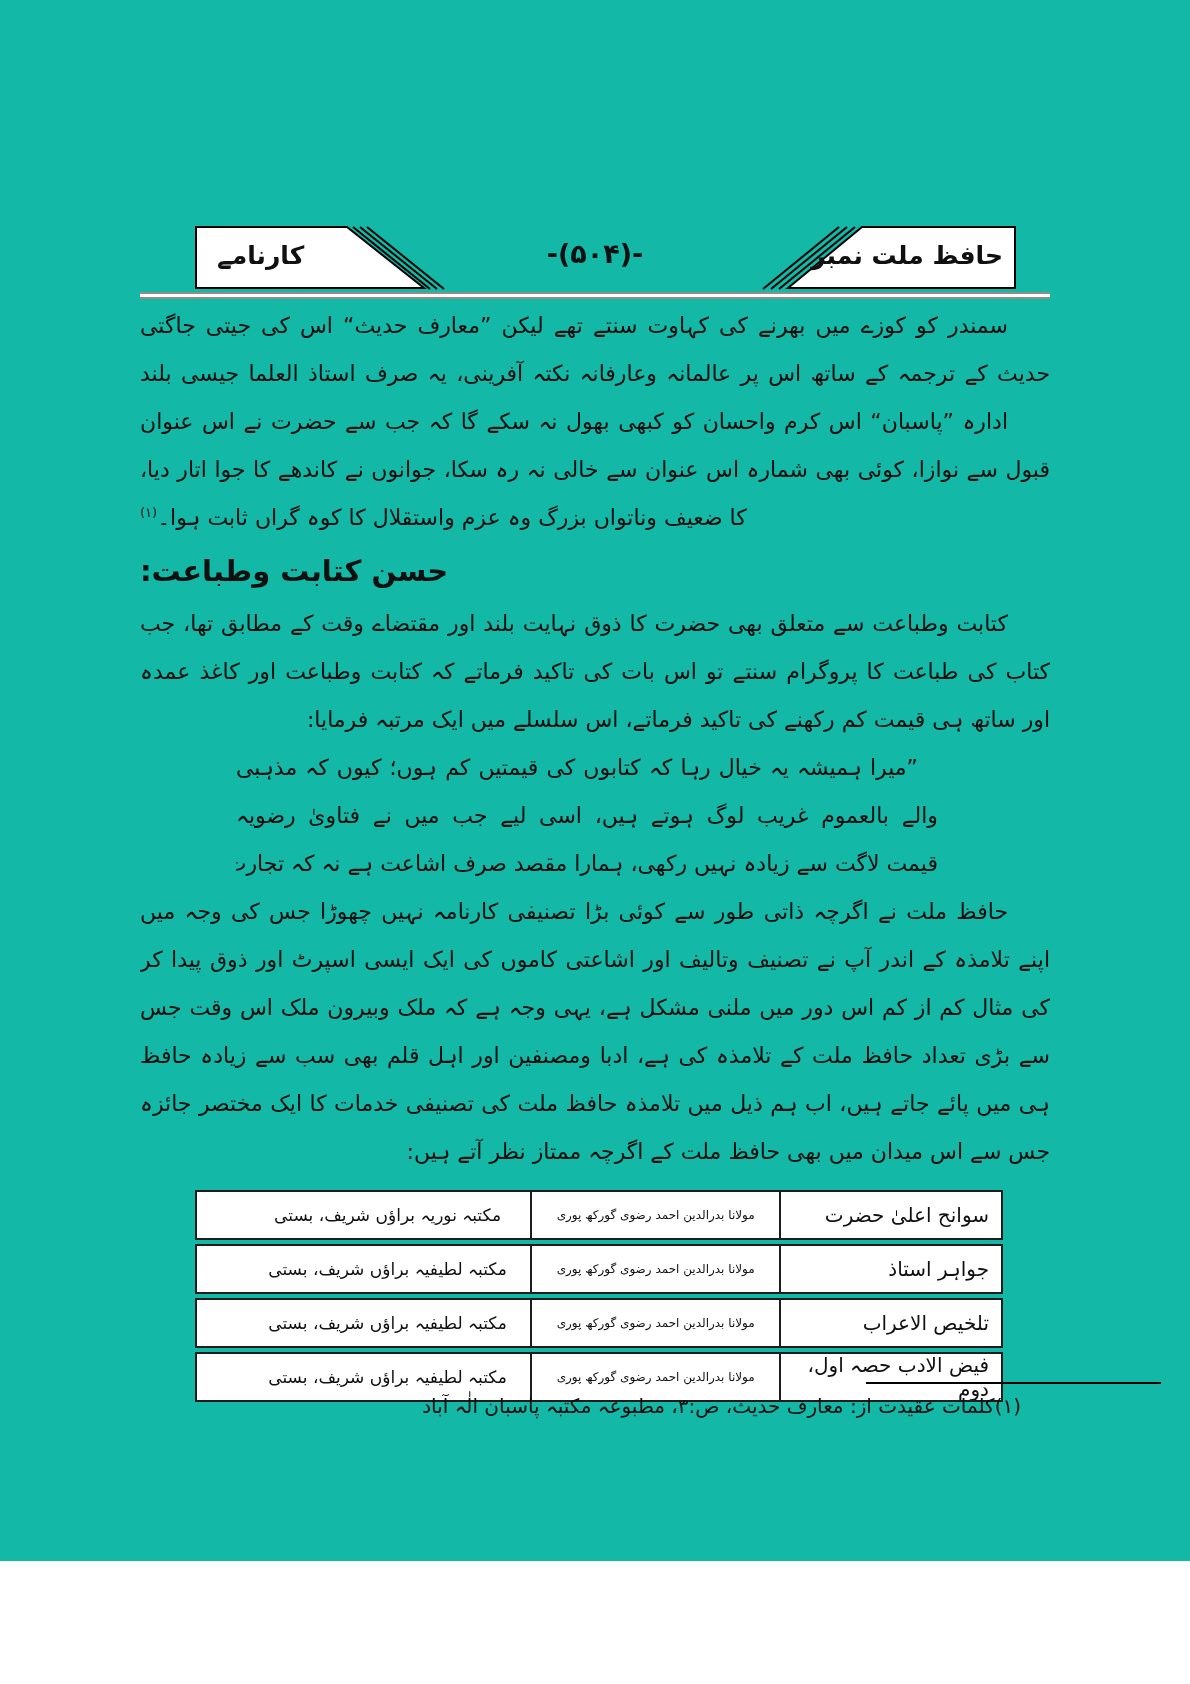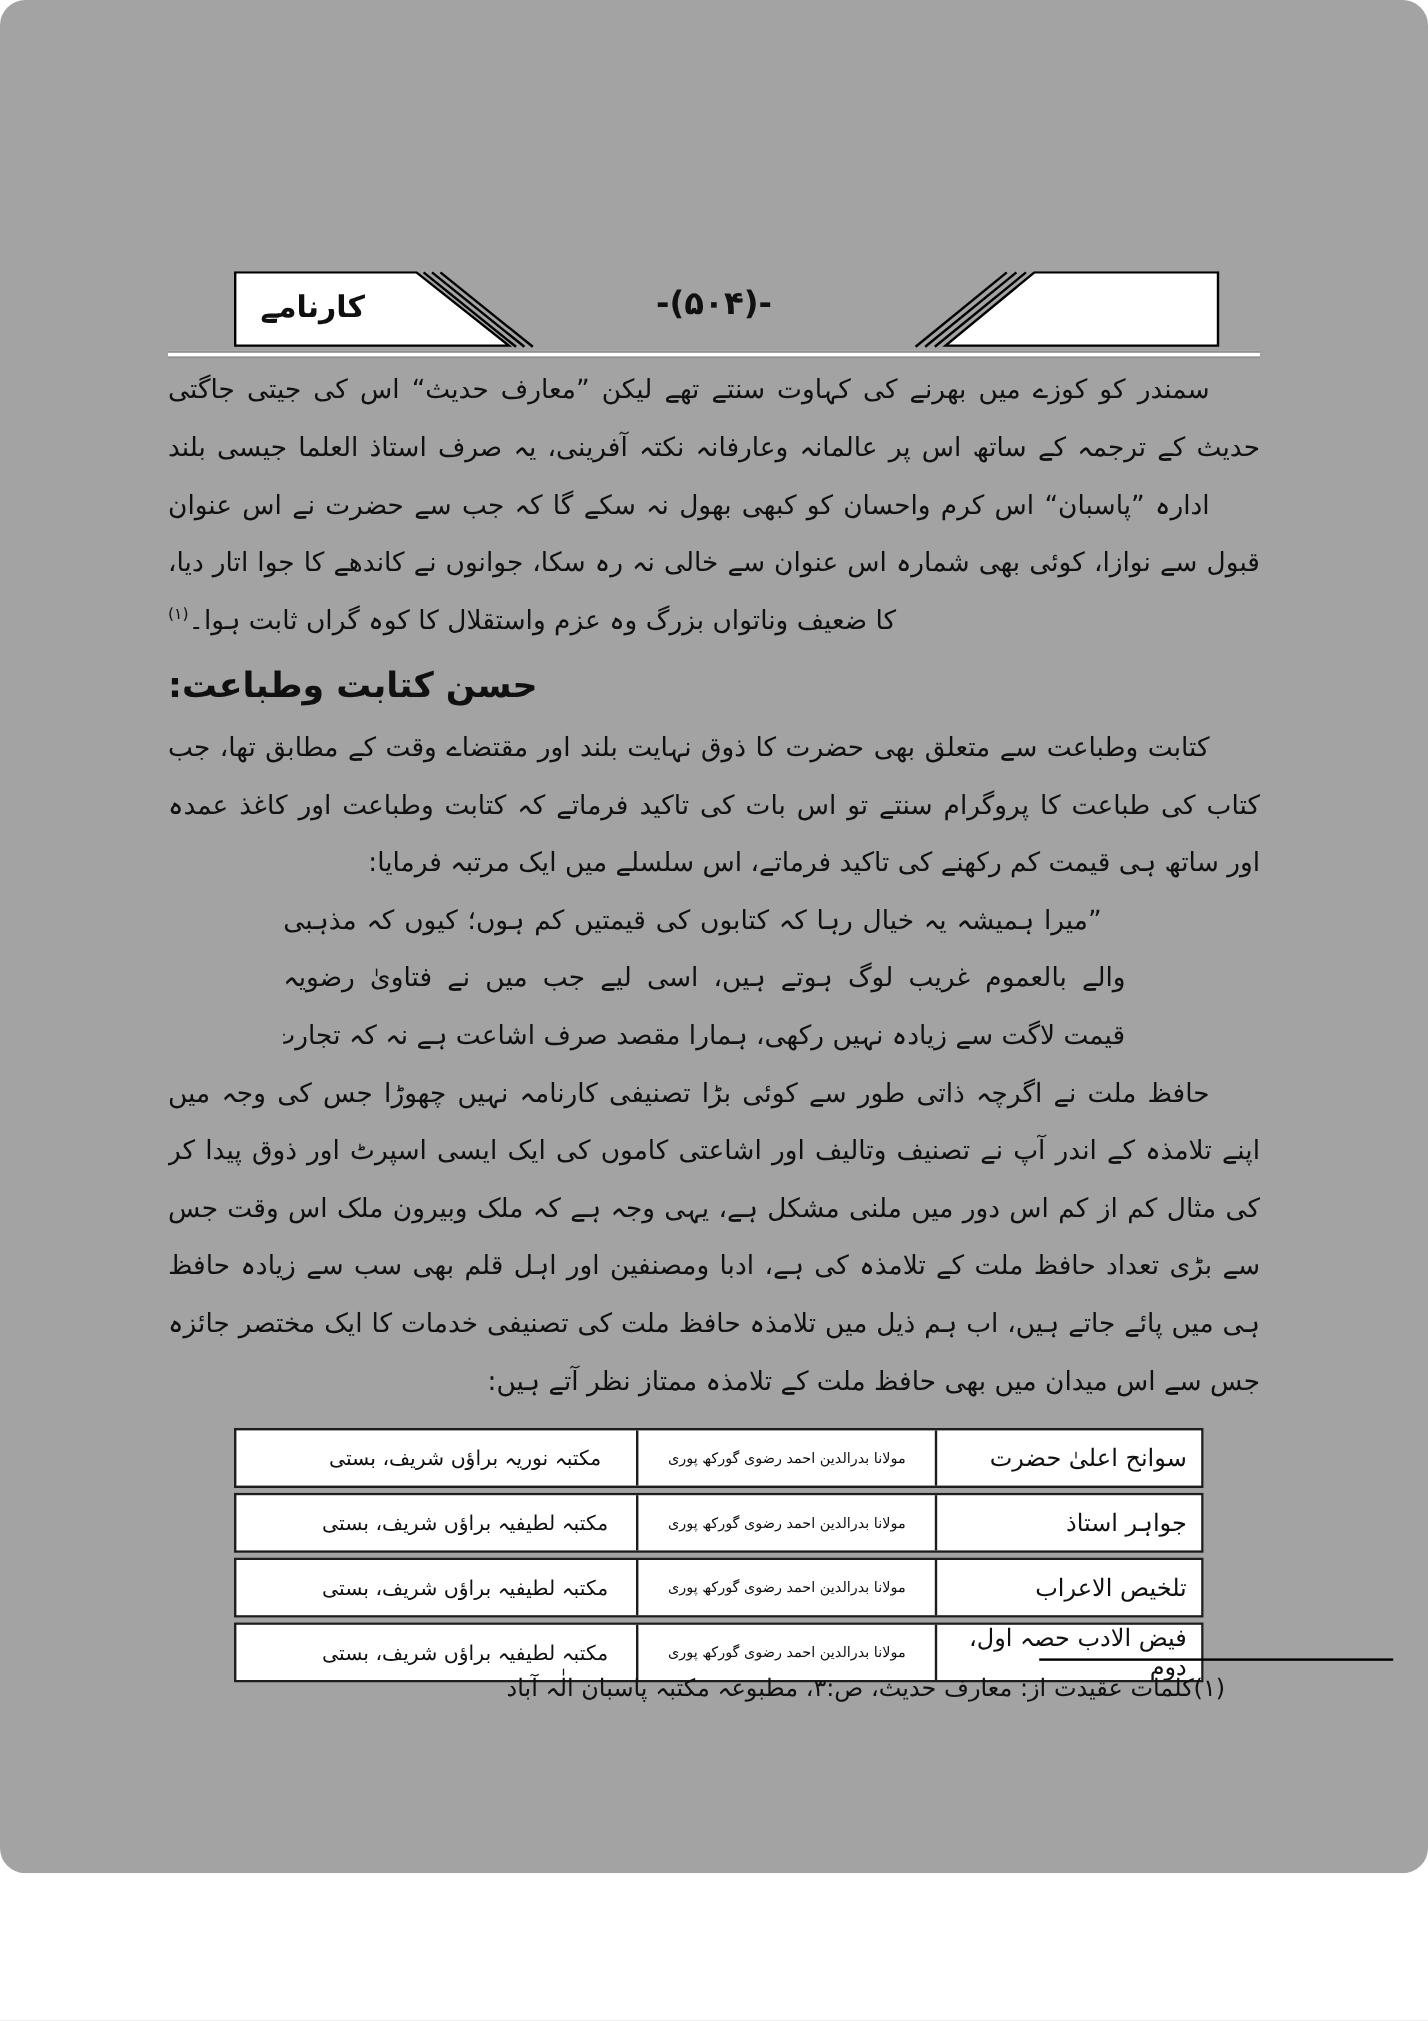--- a/index.html
+++ b/index.html
@@ -1,18 +1,18 @@
 <!DOCTYPE html>
 <html lang="ur"><head>
 <meta charset="utf-8">
 <style>
   html,body{margin:0;padding:0;background:#ffffff;}
   .page{
-    width:1190px;height:1561px;position:relative;background:#a3a3a3;
-    font-family:"DejaVu Sans",sans-serif;color:#101010;overflow:hidden;border-radius:21px;
+    width:1190px;height:1561px;position:relative;background:#14b8a6;
+    font-family:"DejaVu Sans",sans-serif;color:#101010;overflow:hidden;
   }
   
   .hdr{position:absolute;top:226px;left:140px;width:910px;height:64px;}
   .tab{position:absolute;top:0;height:64px;}
   .tab svg{display:block;}
   .tab-label{
     position:absolute;top:0;height:64px;line-height:60px;
     font-size:25px;font-weight:bold;white-space:nowrap;
   }
   .tab-left{left:55px;width:250px;}
@@ -79,20 +79,21 @@
 
     <div class="page-num">-(۵۰۴)-</div>
 
     <div class="tab tab-right">
       <svg width="290" height="64" viewBox="0 0 290 64">
         <polygon points="135,1 288,1 288,62 61,62" fill="#ffffff" stroke="#000000" stroke-width="2"></polygon>
         <line x1="128" y1="1" x2="52" y2="63" stroke="#000000" stroke-width="2"></line>
         <line x1="120" y1="1" x2="44" y2="63" stroke="#000000" stroke-width="2"></line>
         <line x1="112" y1="1" x2="36" y2="63" stroke="#000000" stroke-width="2"></line>
       </svg>
+      <div class="tab-label">حافظ ملت نمبر</div>
     </div>
 
   </div>
 
   <div class="hdr-rule"></div>
 
   <div class="body">
 
     <div class="line jfull indent">سمندر کو کوزے میں بھرنے کی کہاوت سنتے تھے لیکن ”معارف حدیث“ اس کی جیتی جاگتی زندہ مثال ہے،</div>
     <div class="line jfull">حدیث کے ترجمہ کے ساتھ اس پر عالمانہ وعارفانہ نکتہ آفرینی، یہ صرف استاذ العلما جیسی بلند شخصیت کا کام ہے۔</div>
@@ -111,21 +112,21 @@
       <div class="line jfull qindent">”میرا ہمیشہ یہ خیال رہا کہ کتابوں کی قیمتیں کم ہوں؛ کیوں کہ مذہبی کتابوں کے پڑھنے</div>
       <div class="line jfull">والے بالعموم غریب لوگ ہوتے ہیں، اسی لیے جب میں نے فتاویٰ رضویہ چھپوائی تو اس کی</div>
       <div class="line aright">قیمت لاگت سے زیادہ نہیں رکھی، ہمارا مقصد صرف اشاعت ہے نہ کہ تجارت“۔</div>
     </div>
 
     <div class="line jfull indent">حافظ ملت نے اگرچہ ذاتی طور سے کوئی بڑا تصنیفی کارنامہ نہیں چھوڑا جس کی وجہ میں پہلے بتا چکا ہوں، مگر</div>
     <div class="line jfull">اپنے تلامذہ کے اندر آپ نے تصنیف وتالیف اور اشاعتی کاموں کی ایک ایسی اسپرٹ اور ذوق پیدا کر دیا تھا کہ جس</div>
     <div class="line jfull">کی مثال کم از کم اس دور میں ملنی مشکل ہے، یہی وجہ ہے کہ ملک وبیرون ملک اس وقت جس طرح علما کی سب</div>
     <div class="line jfull">سے بڑی تعداد حافظ ملت کے تلامذہ کی ہے، ادبا ومصنفین اور اہل قلم بھی سب سے زیادہ حافظ ملت کے تلامذہ</div>
     <div class="line jfull">ہی میں پائے جاتے ہیں، اب ہم ذیل میں تلامذہ حافظ ملت کی تصنیفی خدمات کا ایک مختصر جائزہ پیش کرتے ہیں</div>
-    <div class="line aright">جس سے اس میدان میں بھی حافظ ملت کے تلامذہ ممتاز نظر آتے ہیں:</div>
+    <div class="line aright">جس سے اس میدان میں بھی حافظ ملت کے اگرچہ ممتاز نظر آتے ہیں:</div>
 
     <div class="btable">
       <div class="trow">
         <div class="c-title">سوانح اعلیٰ حضرت</div>
         <div class="c-author">مولانا بدرالدین احمد رضوی گورکھ پوری</div>
         <div class="c-pub">مکتبہ نوریہ براؤں شریف، بستی</div>
       </div>
       <div class="trow">
         <div class="c-title">جواہر استاذ</div>
         <div class="c-author">مولانا بدرالدین احمد رضوی گورکھ پوری</div>

